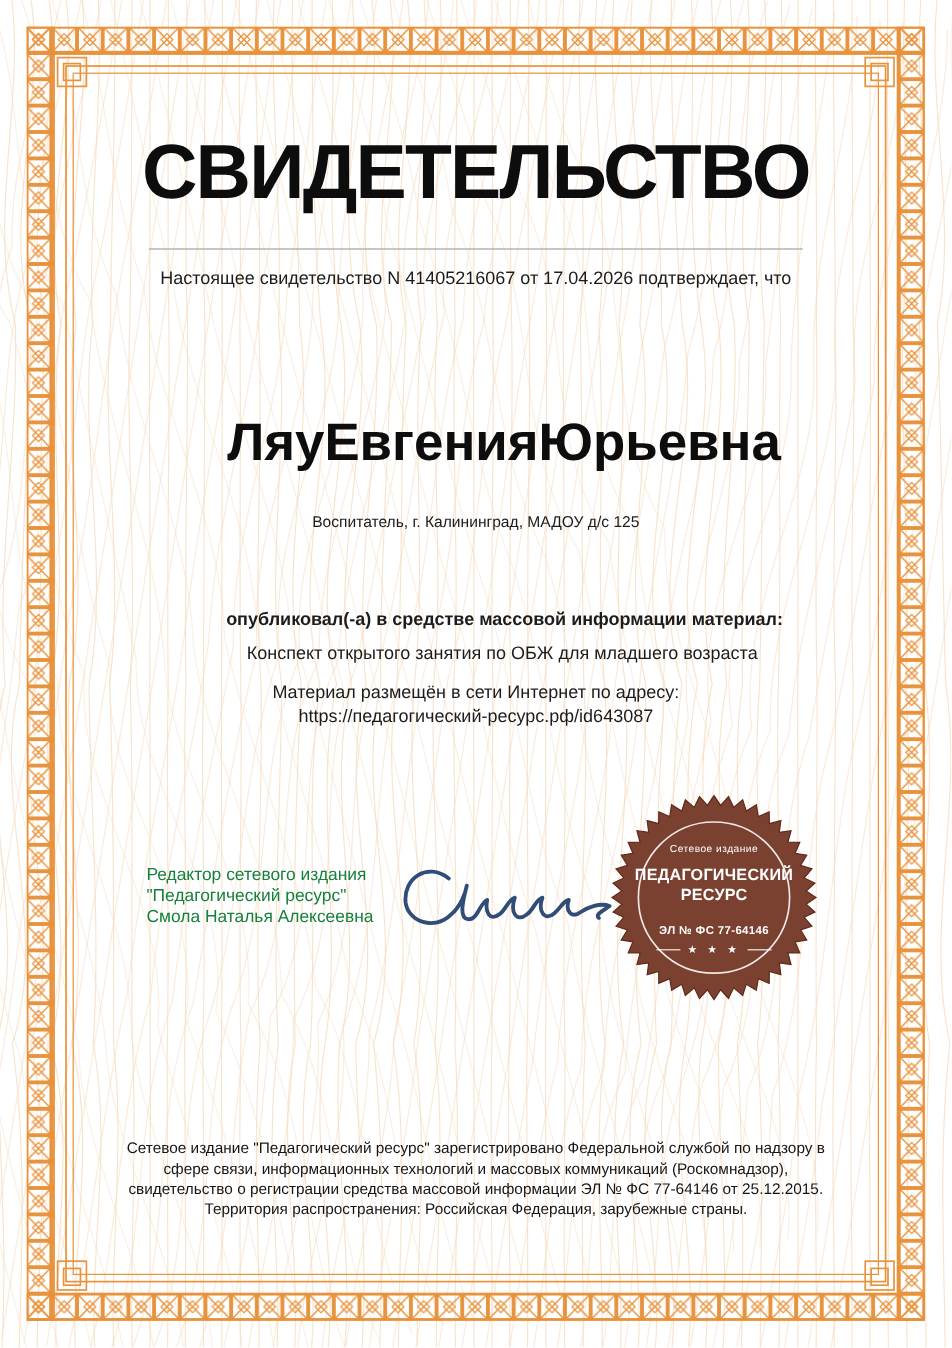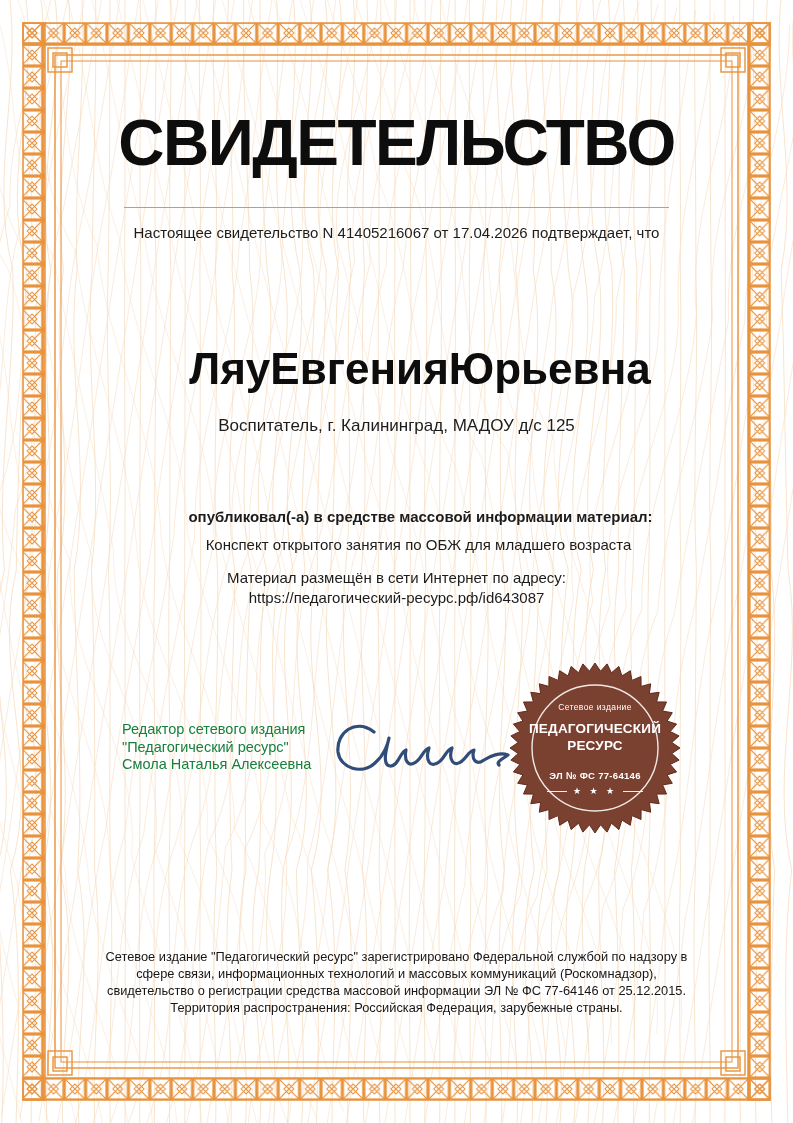--- a/index.html
+++ b/index.html
@@ -5,21 +5,21 @@
   html,body{margin:0;padding:0;background:#ffffff;}
   body{width:793px;height:1123px;font-family:"Liberation Sans",sans-serif;overflow:hidden;}
   .page{position:relative;width:793px;height:1123px;background:#fff;overflow:hidden;}
   .layer{position:absolute;left:0;top:0;width:793px;height:1123px;}
   .content{position:absolute;left:0;top:0;width:793px;height:1123px;}
   .ctext{position:absolute;left:0;right:0;text-align:center;color:#1c1c1c;}
   .title{top:106px;font-size:64px;font-weight:700;letter-spacing:-1.5px;color:#0d0d0d;}
   .divider{position:absolute;top:207px;left:124px;width:545px;border-top:1px solid #a3a3a3;}
   .statement{top:224px;font-size:15px;}
   .name{top:344px;font-size:44px;font-weight:700;color:#0d0d0d;padding-left:47px;}
-  .details{top:416px;font-size:17px;}
+  .details{top:427px;font-size:13px;}
   .pub-intro{top:508px;font-size:15px;font-weight:700;padding-left:48px;}
   .pub-title{top:536px;font-size:15px;padding-left:44px;}
   .url-intro{top:569px;font-size:15px;}
   .url{top:589px;font-size:15px;}
   .editor{position:absolute;left:122px;top:721px;font-size:14.5px;line-height:17.6px;color:#15803d;text-align:left;}
   .signature{position:absolute;left:328px;top:710px;width:190px;height:80px;}
   .seal{position:absolute;left:507px;top:660px;width:176px;height:176px;color:#ffffff;}
   .seal svg{position:absolute;left:0;top:0;width:176px;height:176px;}
   .seal-top{position:absolute;top:42px;left:0;right:0;text-align:center;font-size:8.5px;font-weight:400;letter-spacing:.4px;}
   .seal-title{position:absolute;top:60px;left:0;right:0;text-align:center;font-size:13.5px;font-weight:700;line-height:17px;letter-spacing:.2px;}

